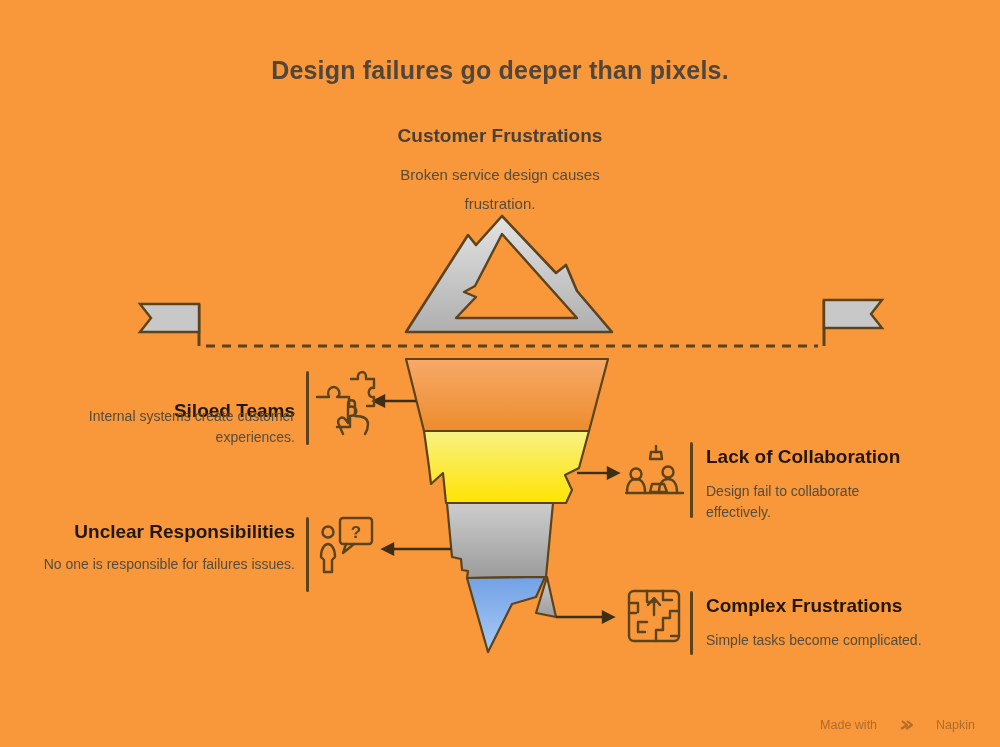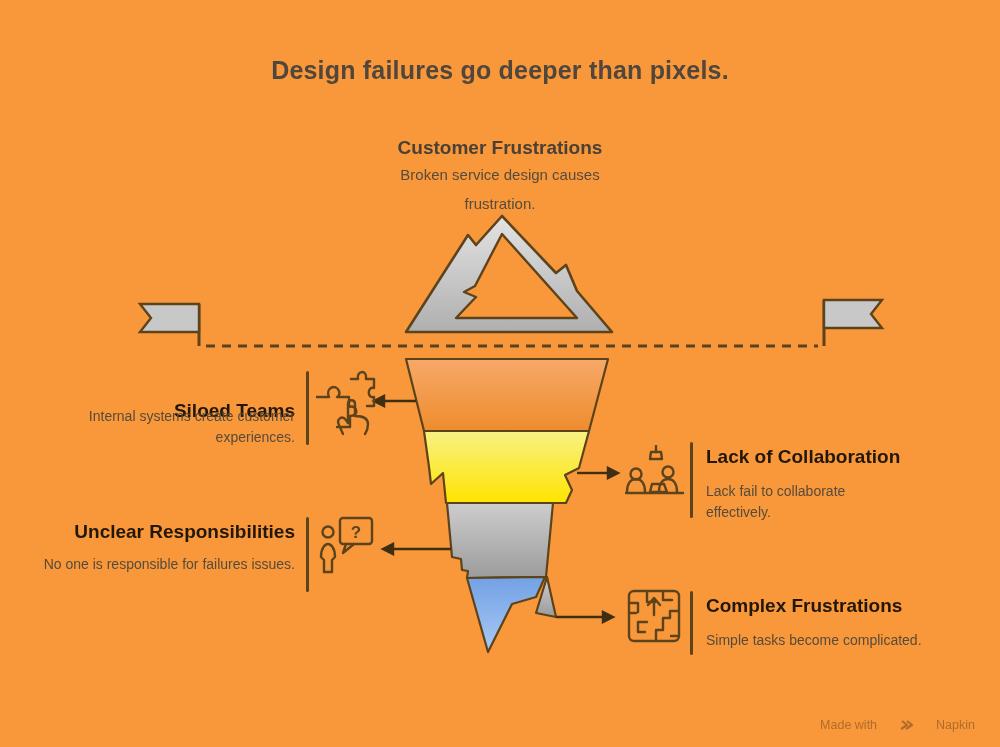--- a/index.html
+++ b/index.html
@@ -5,21 +5,21 @@
   :root{
     --bg:#F8983A; --ink:#5D431C; --line:#3F2E12;
     --title:#51463C; --subhead:#4A4036; --heading:#23170A; --desc:#564B3C;
     --credit:#B06C2A;
   }
   html,body{margin:0;padding:0;}
   body{font-family:"Liberation Sans",sans-serif;}
   .canvas{position:relative;width:1000px;height:747px;background:var(--bg);overflow:hidden;}
   .page-title{position:absolute;left:0;right:0;top:56px;text-align:center;margin:0;
     font-size:25px;font-weight:700;color:var(--title);letter-spacing:.2px;}
-  .surface-heading{position:absolute;left:0;right:0;top:125px;text-align:center;margin:12px;
+  .surface-heading{position:absolute;left:0;right:0;top:125px;text-align:center;margin:0;
     font-size:19px;font-weight:700;color:var(--subhead);}
   .surface-desc{position:absolute;left:390px;top:160px;width:220px;text-align:center;margin:0;
     font-size:15px;line-height:29px;color:var(--desc);}
   .diagram-svg{position:absolute;left:0;top:0;}
   .item-heading{position:absolute;margin:0;font-size:19px;font-weight:700;color:var(--heading);white-space:nowrap;}
   .item-desc{position:absolute;margin:0;font-size:14px;line-height:21px;color:var(--desc);}
   .right-align{text-align:right;}
   .divider{position:absolute;width:3px;background:var(--ink);border-radius:2px;}
   .icon-box{position:absolute;}
   .icon-box svg{display:block;}
@@ -105,21 +105,21 @@
   <div class="divider" style="left:306px;top:371px;height:74px;"></div>
   <div class="icon-box" style="left:313px;top:370px;">
     <svg width="64" height="68" viewBox="0 0 64 68">
       <path class="ic" d="M4,27 h12 c-4,-9 7,-14 10,-6 c1,3 0,5 -2,6 h12 v10 c8,-3 11,9 1,9 v11 h-13"></path>
       <path class="ic" d="M38,9 h7 c-2,-8 9,-10 8,-1 v1 h8 v9 c-7,-2 -7,11 0,9 v9 h-7"></path>
       <path class="ic" d="M30,64 l-4,-9 c-3,-6 3,-10 7,-5 l2,3 v-19 c0,-5 7,-5 7,0 v12 c7,0 13,2 13,8 c0,4 -1,7 -3,10"></path>
     </svg>
   </div>
 
   <h3 class="item-heading" style="left:706px;top:446px;">Lack of Collaboration</h3>
-  <p class="item-desc" style="left:706px;top:481px;width:185px;">Lack fail to collaborate effectively.</p>
+  <p class="item-desc" style="left:706px;top:481px;width:185px;">Design fail to collaborate effectively.</p>
   <div class="divider" style="left:690px;top:442px;height:76px;"></div>
   <div class="icon-box" style="left:625px;top:445px;">
     <svg width="60" height="58" viewBox="0 0 60 58">
       <line class="ic" x1="31" y1="1" x2="31" y2="7"></line>
       <path class="ic" d="M26,7 h10 l1,7 h-12 z"></path>
       <circle class="ic" cx="11" cy="29" r="5.5"></circle>
       <path class="ic" d="M2,47 c0,-9 4,-13 9,-13 c5,0 9,4 9,13"></path>
       <circle class="ic" cx="43" cy="27" r="5.5"></circle>
       <path class="ic" d="M34,47 c0,-9 4,-13 9,-13 c5,0 9,4 9,13"></path>
       <path class="ic" d="M27,39 h12 l3,8 h-17 z"></path>

